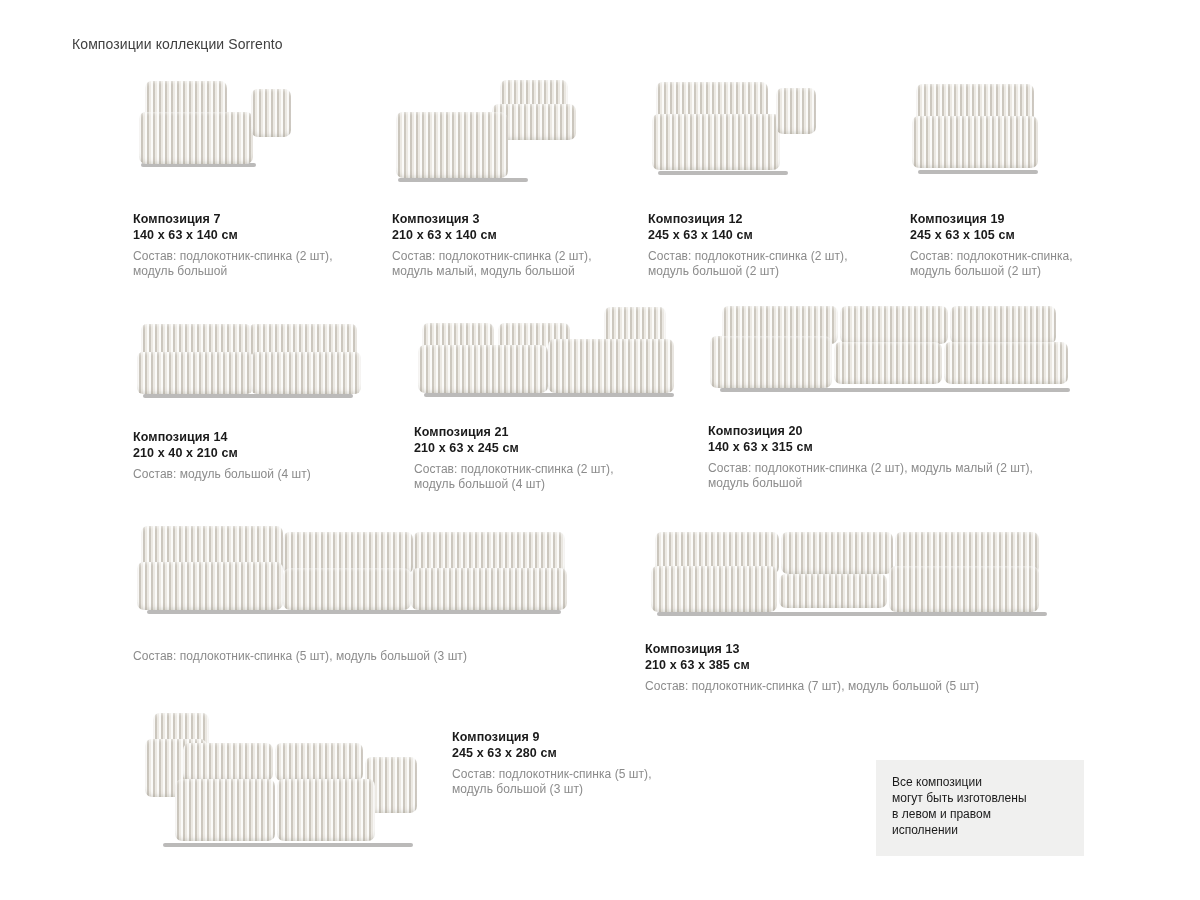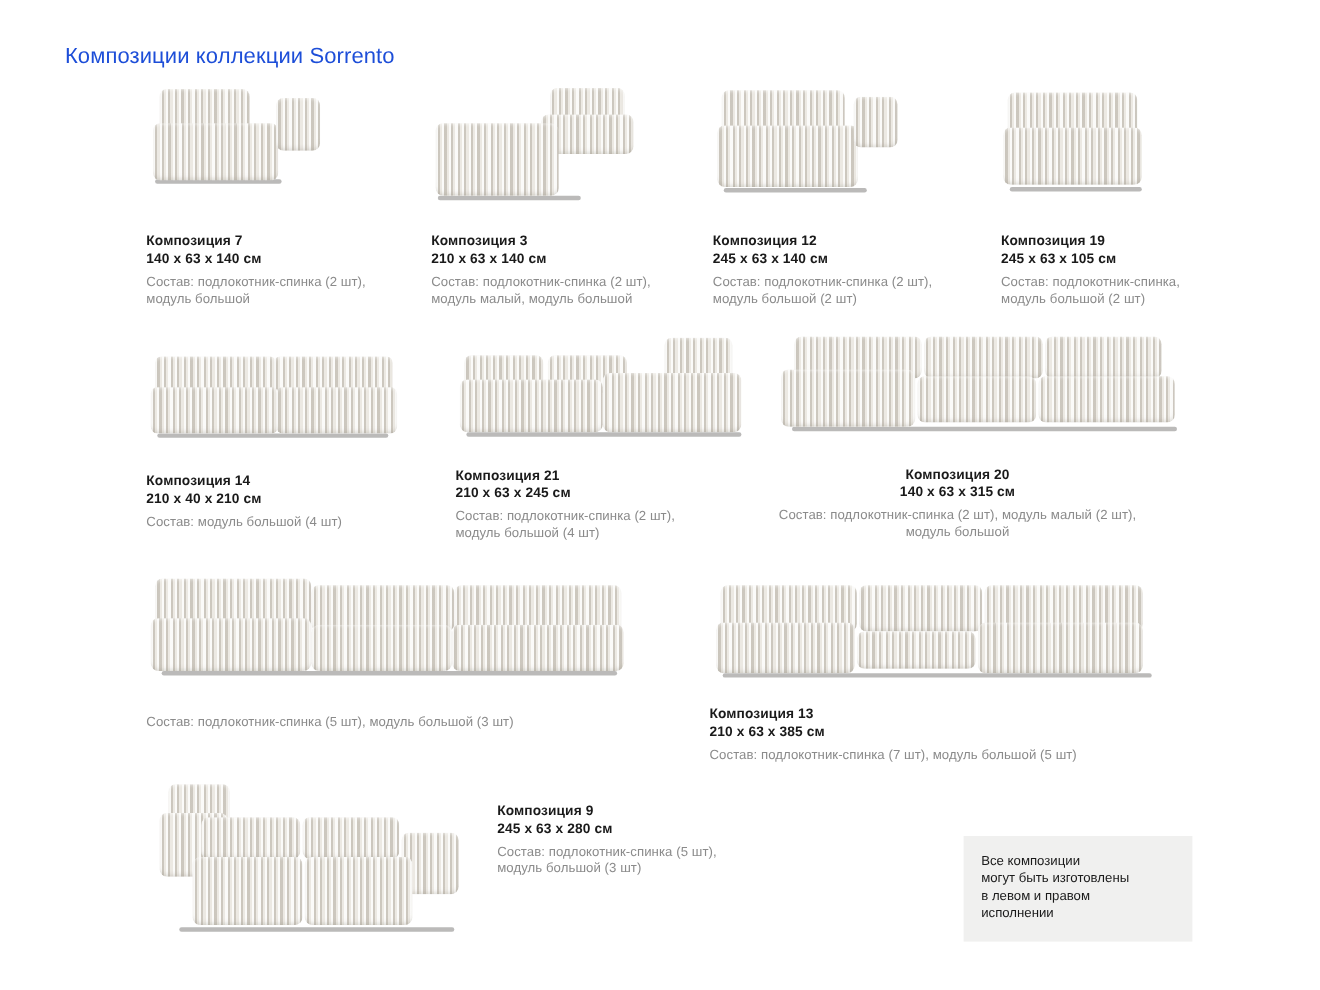--- a/index.html
+++ b/index.html
@@ -11,26 +11,26 @@
     width: 1200px;
     height: 900px;
     background: #ffffff;
     font-family: "Liberation Sans", sans-serif;
     color: #1a1a1a;
     position: relative;
     overflow: hidden;
   }
   .page-title {
     position: absolute;
-    left: 59px;
+    left: 72px;
     top: 27px;
-    font-size: 20px;
+    font-size: 14px;
     font-weight: 400;
     letter-spacing: 0.1px;
-    color: #1d4ed8;
+    color: #404040;
   }
   .item {
     position: absolute;
   }
   .figure {
     position: relative;
   }
   .caption {
     position: absolute;
   }
@@ -201,21 +201,21 @@
     <div class="mod deep" style="left:134px; top:34px; width:126px; height:54px;"></div>
   </div>
   <div class="caption" style="left:0; top:120px;">
     <div class="cap-name">Композиция 21</div>
     <div class="cap-dims">210 x 63 x 245 см</div>
     <div class="cap-comp" style="white-space:pre-line;">Состав: подлокотник-спинка (2 шт),
 модуль большой (4 шт)</div>
   </div>
 </div>
 
-<div class="item" style="left:708px; top:298px; width:380px; height:200px;text-align:center;">
+<div class="item" style="left:708px; top:298px; width:380px; height:200px;">
   <div class="figure" style="position:absolute; left:0; top:0; width:380px; height:110px;">
     <div class="shadow" style="left:12px; top:90px; width:350px; height:4px;"></div>
     <div class="mod deep" style="left:14px; top:8px; width:116px; height:38px;"></div>
     <div class="mod deep" style="left:132px; top:8px; width:108px; height:38px;"></div>
     <div class="mod deep" style="left:242px; top:8px; width:106px; height:38px;"></div>
     <div class="mod deep" style="left:2px; top:38px; width:122px; height:52px;"></div>
     <div class="mod deep" style="left:126px; top:44px; width:108px; height:42px;"></div>
     <div class="mod deep" style="left:236px; top:44px; width:124px; height:42px;"></div>
   </div>
   <div class="caption" style="left:0; top:126px;">

